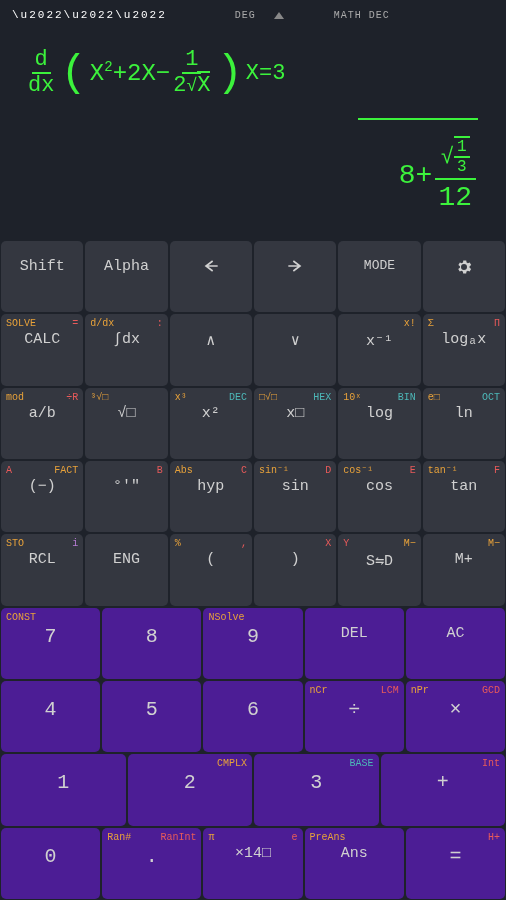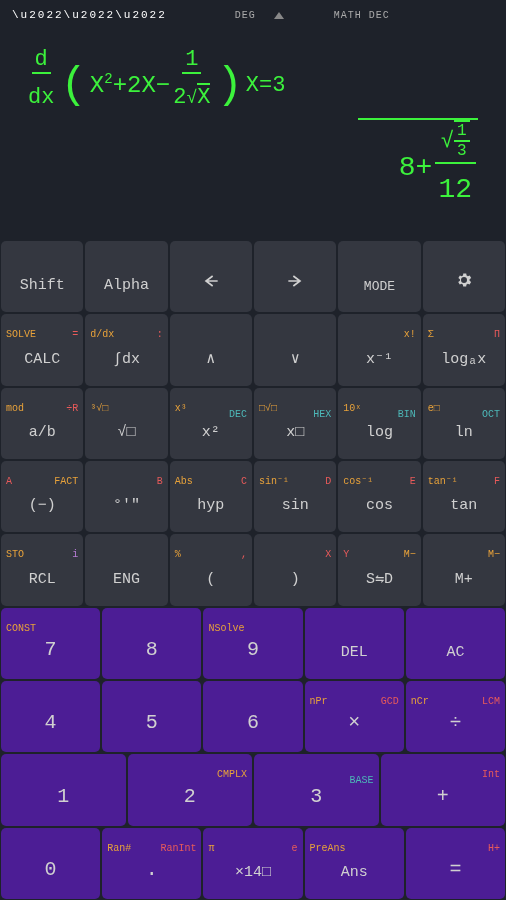--- a/index.html
+++ b/index.html
@@ -5,43 +5,43 @@
 * { margin:0; padding:0; box-sizing:border-box; }
 body { width:506px; height:900px; background:#1e222a; font-family:'Courier New',monospace; overflow:hidden; display:flex; flex-direction:column; }
 .top-bar { display:flex; align-items:center; padding:8px 12px; height:30px; font-size:11px; }
 .dots { color:#fff; letter-spacing:2px; margin-right:48px; }
 .top-label { color:#aaa; font-size:10px; margin-right:18px; letter-spacing:1px;padding-left:20px; }
 .tri-up { display:inline-block; width:0; height:0; border-left:5px solid transparent; border-right:5px solid transparent; border-bottom:7px solid #888; margin-right:30px; vertical-align:middle; }
 .display { height:210px; padding:10px 20px; position:relative; color:#3cf23c; font-size:28px; font-family:'Courier New',monospace; }
 .expr1 { position:absolute; top:18px; left:25px; display:flex; align-items:center; }
 .frac { display:inline-flex; flex-direction:column; align-items:center; font-size:22px; }
 .frac .num { border-bottom:2px solid #3cf23c; padding:0 3px; line-height:1.1; }
-.frac .den { padding:12px 3px; line-height:1.1; }
+.frac .den { padding:0 3px; line-height:1.1; }
 .bracket { font-size:44px; font-weight:100; line-height:1; margin:0 3px; }
 .term { font-size:24px; }
 .sup { font-size:14px; vertical-align:super; }
 .result-line { position:absolute; top:88px; right:28px; border-top:2px solid #3cf23c; width:120px; }
 .expr2 { position:absolute; bottom:25px; right:28px; display:flex; align-items:center; font-size:28px; }
 .big-frac { display:inline-flex; flex-direction:column; align-items:center; }
 .big-frac > .n { border-bottom:2px solid #3cf23c; padding:2px 6px; display:flex; align-items:center; }
-.big-frac > .d { padding:10px 6px; }
+.big-frac > .d { padding:2px 6px; }
 .sqrt-sym { font-size:22px; }
 .small-frac { display:inline-flex; flex-direction:column; align-items:center; font-size:16px; }
 .small-frac .sn { border-bottom:2px solid #3cf23c; padding:0 3px; }
 .keypad { flex:1; display:flex; flex-direction:column; }
 .row { display:flex; flex:1; gap:2px; padding:1px; }
-.key { flex:1; background:#343740; display:flex; flex-direction:column; justify-content:space-between; border-radius:5px; padding:14px 5px; cursor:pointer; position:relative; min-width:0; }
+.key { flex:1; background:#343740; display:flex; flex-direction:column; justify-content:flex-start; border-radius:5px; padding:3px 5px; cursor:pointer; position:relative; min-width:0; }
 .key.num { background:#4c1d95; }
 .key .shift-row { display:flex; justify-content:space-between; font-size:10px; height:14px; line-height:14px; }
 .key .main { text-align:center; font-size:15px; color:#d0d0d0; padding-bottom:4px; }
 .key .main.big { font-size:20px; }
 .orange { color:#e8a23a; }
 .purple { color:#b87dd6; }
 .red { color:#e85a5a; }
-.teal { color:#4db8b8;margin-top:6px; }
+.teal { color:#4db8b8; }
 .gear { width:18px; height:18px; fill:#d0d0d0; margin:auto; }
 .arrow-svg { width:20px; height:16px; stroke:#d0d0d0; stroke-width:2; fill:none; margin:auto; }
 .caret { font-size:16px; }
 </style>
 </head>
 <body>
 
 <div class="top-bar">
   <span class="dots">\u2022\u2022\u2022</span>
   <span class="top-label">DEG</span>
@@ -321,32 +321,32 @@
   <div class="key num">
         <div class="shift-row"></div>
         <div class="main big">5</div>
       </div>
   <div class="key num">
         <div class="shift-row"></div>
         <div class="main big">6</div>
       </div>
   <div class="key num">
         <div class="shift-row">
+          <span class="orange">nCr</span>
+          <span class="red">LCM</span>
+        </div>
+        <div class="main big">÷</div>
+      </div>
+  <div class="key num">
+        <div class="shift-row">
           <span class="orange">nPr</span>
           <span class="red">GCD</span>
         </div>
         <div class="main big">×</div>
       </div>
-  <div class="key num">
-        <div class="shift-row">
-          <span class="orange">nCr</span>
-          <span class="red">LCM</span>
-        </div>
-        <div class="main big">÷</div>
-      </div>
 </div>
 
 <div class="row">
   <div class="key num">
         <div class="shift-row"></div>
         <div class="main big">1</div>
       </div>
   <div class="key num">
         <div class="shift-row">
           <span></span>

